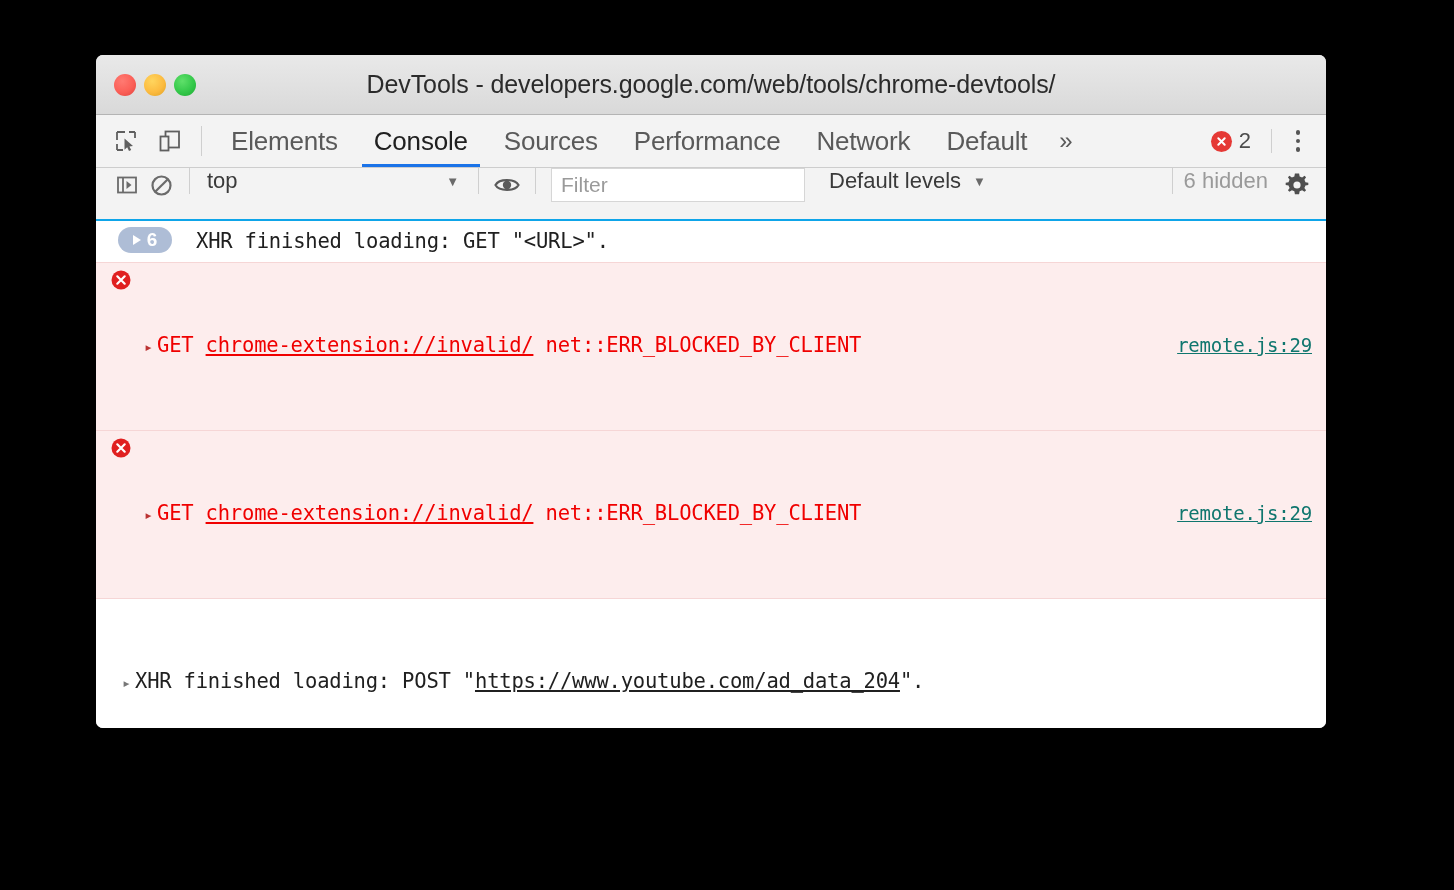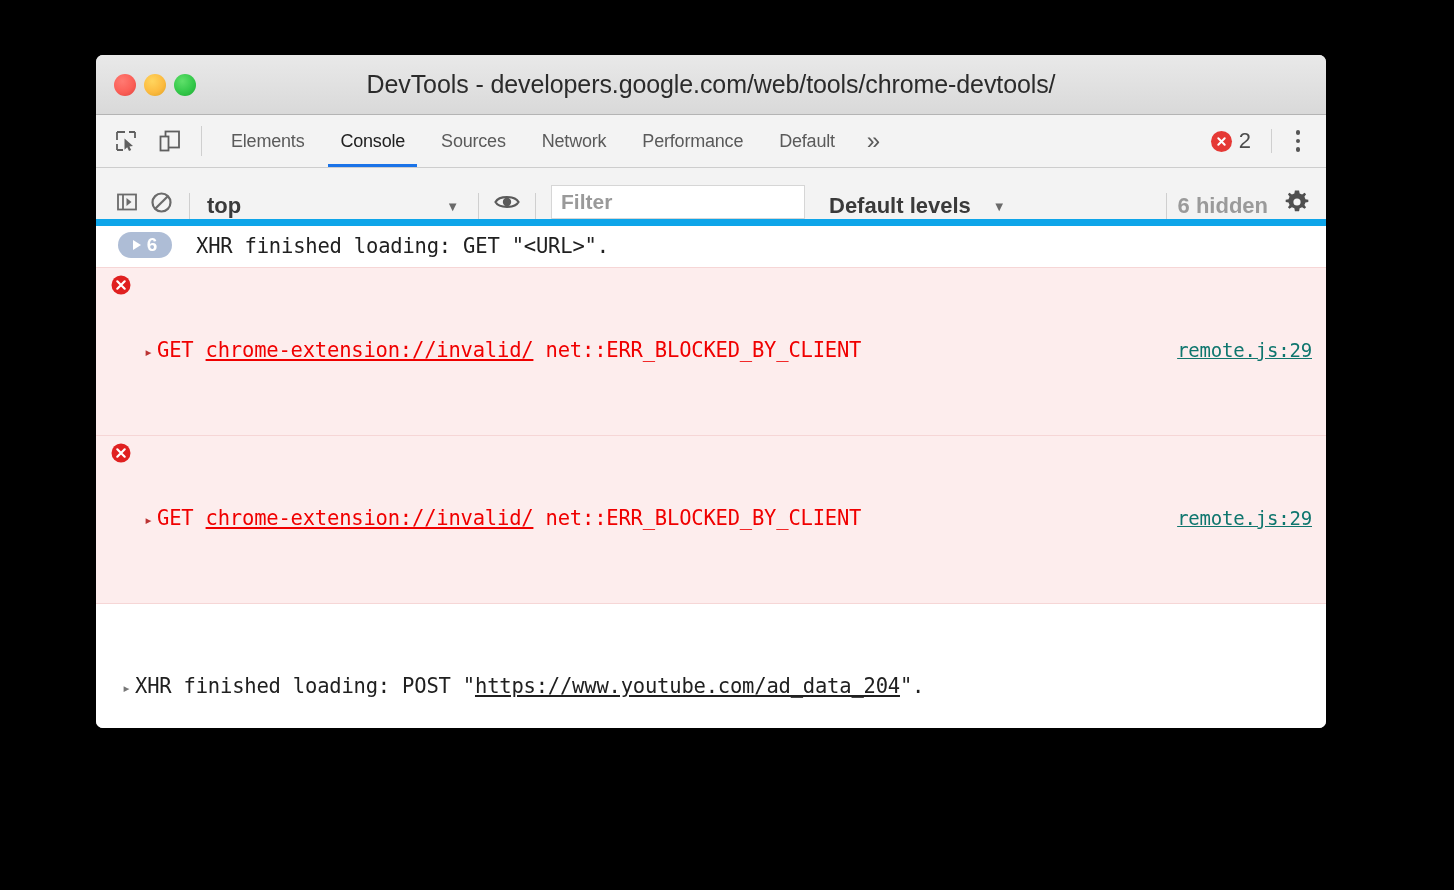--- a/index.html
+++ b/index.html
@@ -92,21 +92,21 @@
   }
   .tabs {
     display: flex;
     align-items: stretch;
     flex: 1;
   }
   .tab {
     display: flex;
     align-items: center;
     padding: 0 18px;
-    font-size: 18px;
+    font-size: 26px;
     color: #5a5a5a;
     letter-spacing: -0.2px;
     white-space: nowrap;
     position: relative;
   }
   .tab.active {
     color: #202020;
   }
   .tab.active::after {
     content: "";
@@ -156,25 +156,24 @@
   }
   #kebab i {
     width: 4.5px; height: 4.5px; border-radius: 50%;
     background: #555; display:block;
   }
 
   
   #console-toolbar {
     height: 51px;
     background: #f3f3f3;
-    border-bottom: 7px solid #0ea5e9;
-    display: flex;
-    align-items: flex-end;
+    border-bottom: 2px solid #0ea5e9;
+    display: flex;
+    align-items: flex-start;
     padding: 0 12px 0 14px;
-    font-weight: bold;
   }
   .ct-icon {
     width: 34px; height: 34px;
     display: flex; align-items: center; justify-content: center;
   }
   .ct-sep {
     width: 1px; height: 26px; background: #cfcfcf; margin: 0 11px;
   }
   #context-select {
     display: flex;
@@ -199,21 +198,21 @@
     color: #9a9a9a;
     padding: 0 9px;
     display: flex;
     align-items: center;
     box-sizing: border-box;
     margin-left: 4px;
   }
   #levels-select {
     display: flex;
     align-items: center;
-    gap: 22px;
+    gap: 12px;
     font-size: 22px;
     color: #3a3a3a;
     padding: 0 10px;
     margin-left: 14px;
     white-space: nowrap;
   }
   #hidden-count {
     font-size: 22px;
     color: #9a9a9a;
     white-space: nowrap;
@@ -343,22 +342,22 @@
           <rect x="7.5" y="2.5" width="13.5" height="16" fill="none" stroke="#5f5f5f" stroke-width="1.8"></rect>
           <rect x="2.5" y="7.5" width="8" height="14" fill="#f3f3f3" stroke="#5f5f5f" stroke-width="1.8"></rect>
         </svg>
       </div>
     </div>
     <div class="tb-divider"></div>
     <div class="tabs">
       <div class="tab">Elements</div>
       <div class="tab active">Console</div>
       <div class="tab">Sources</div>
+      <div class="tab">Performance</div>
       <div class="tab">Network</div>
-      <div class="tab">Performance</div>
       <div class="tab">Default</div>
       <div class="tab more">»</div>
     </div>
     <div class="tb-right">
       <div id="error-badge">
         <span class="err-circle">
           <svg width="13" height="13" viewBox="0 0 13 13">
             <path d="M3.3 3.3 L9.7 9.7 M9.7 3.3 L3.3 9.7" stroke="#fff" stroke-width="2" stroke-linecap="round"></path>
           </svg>
         </span>

